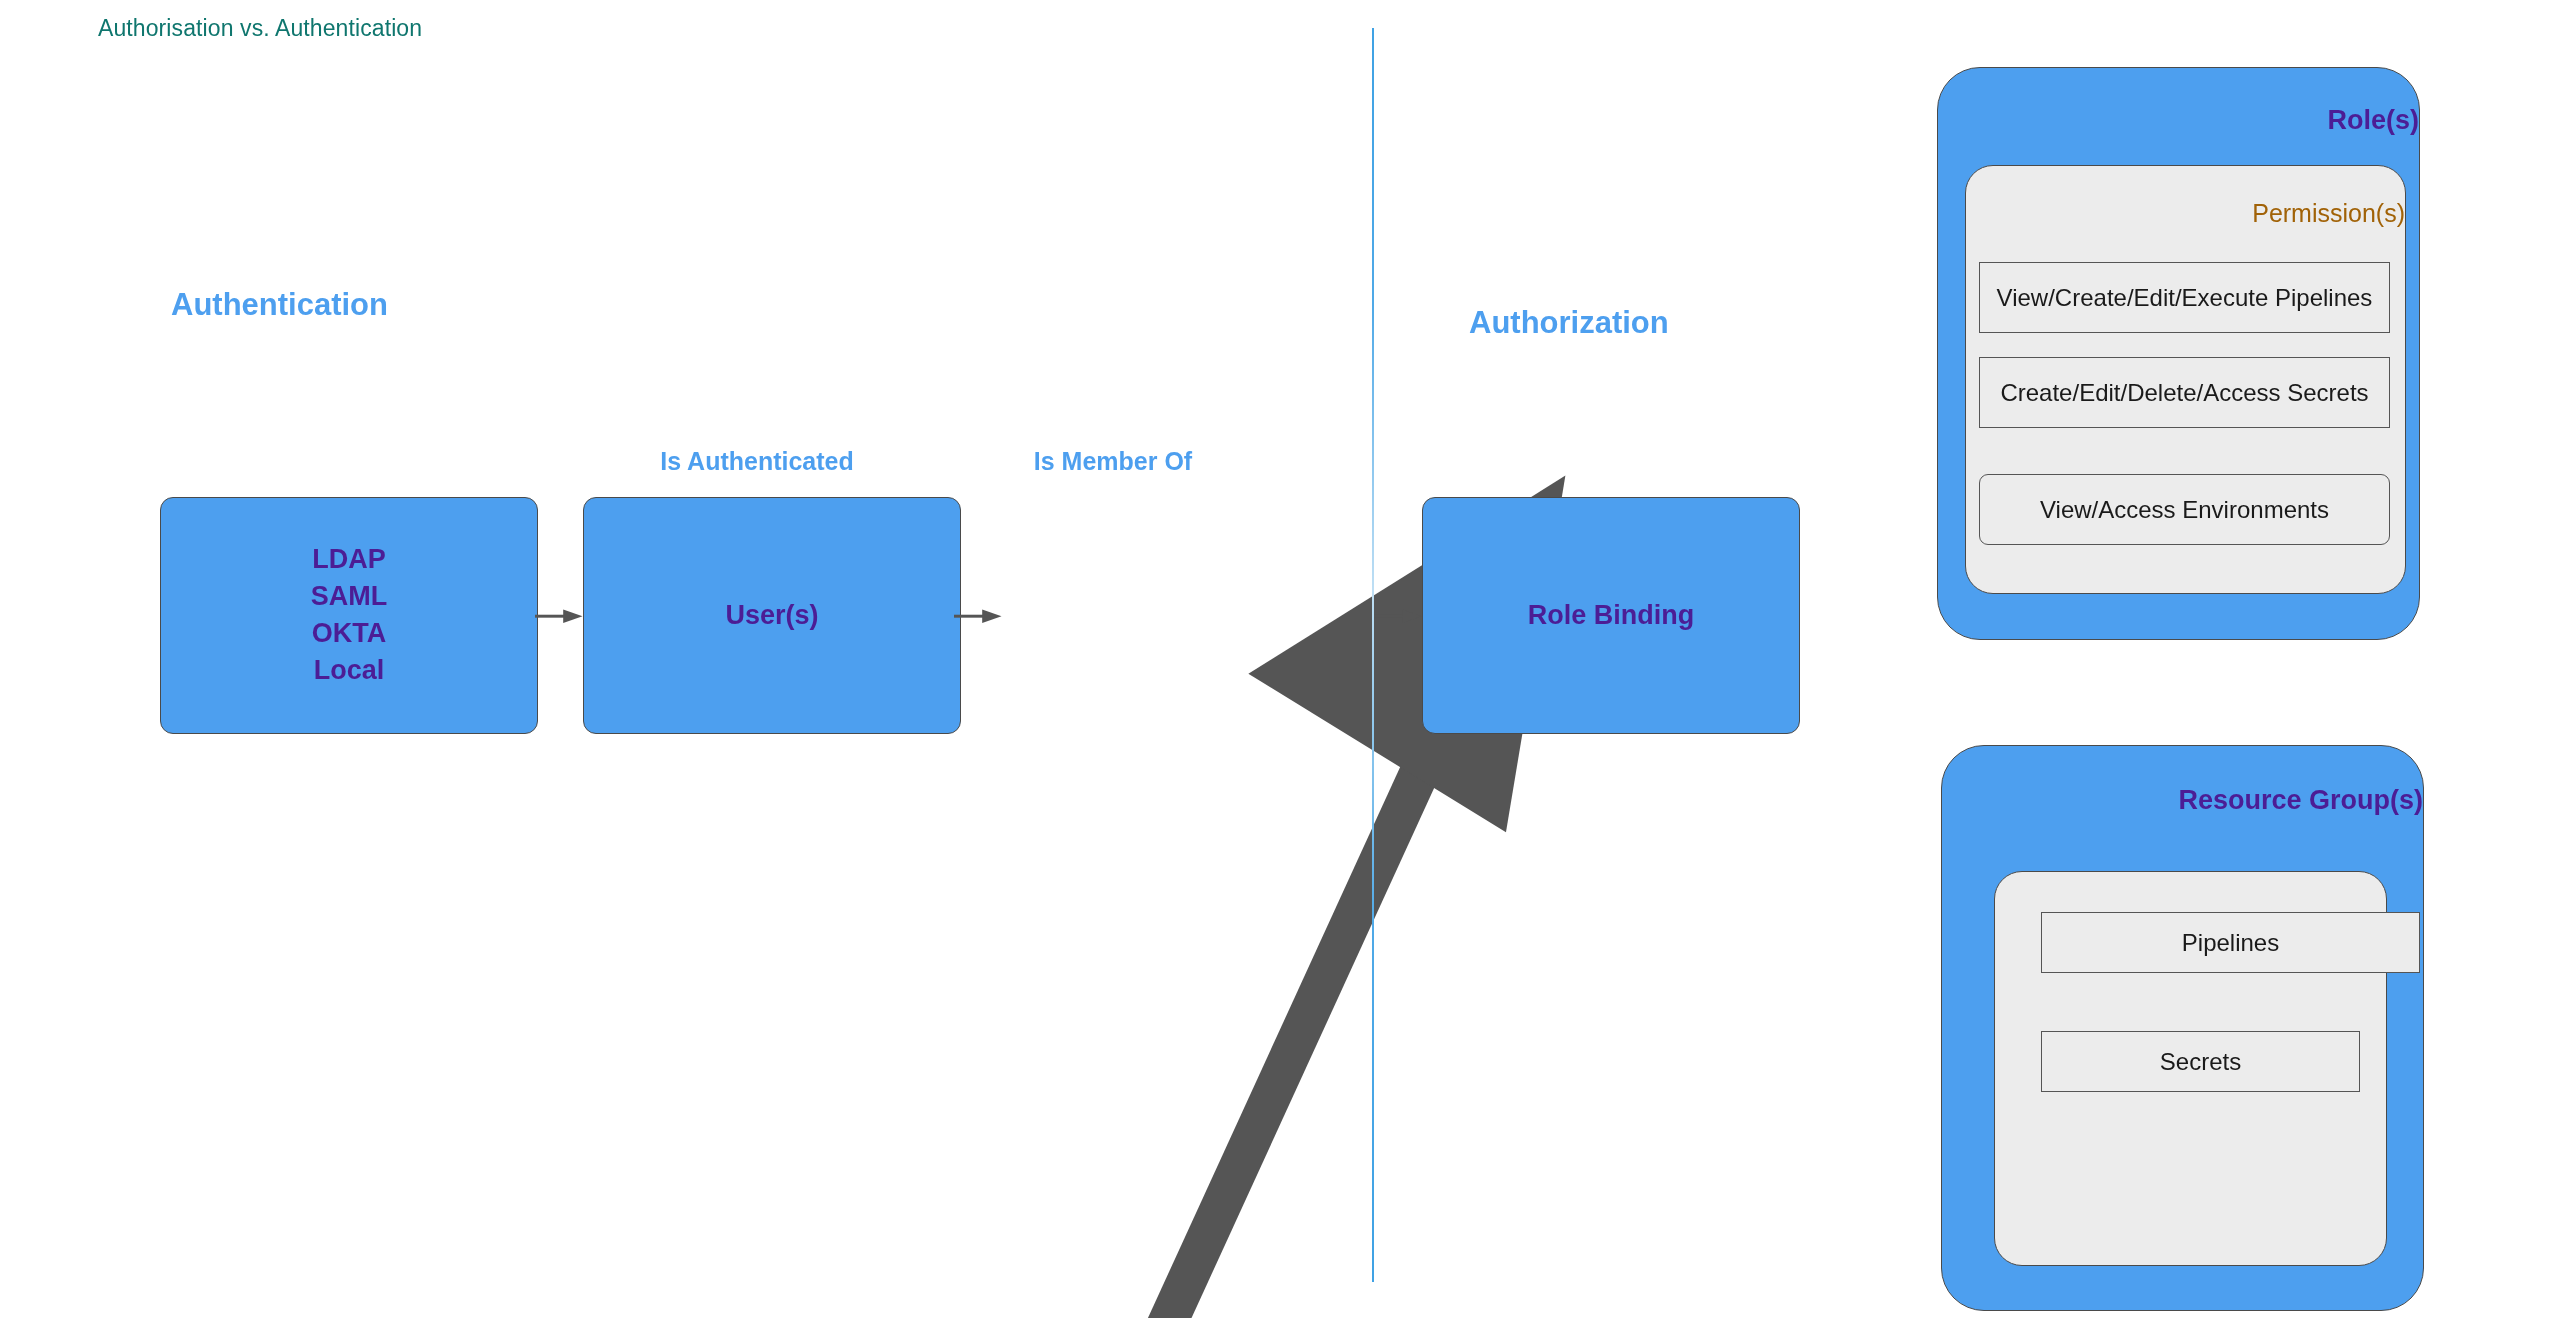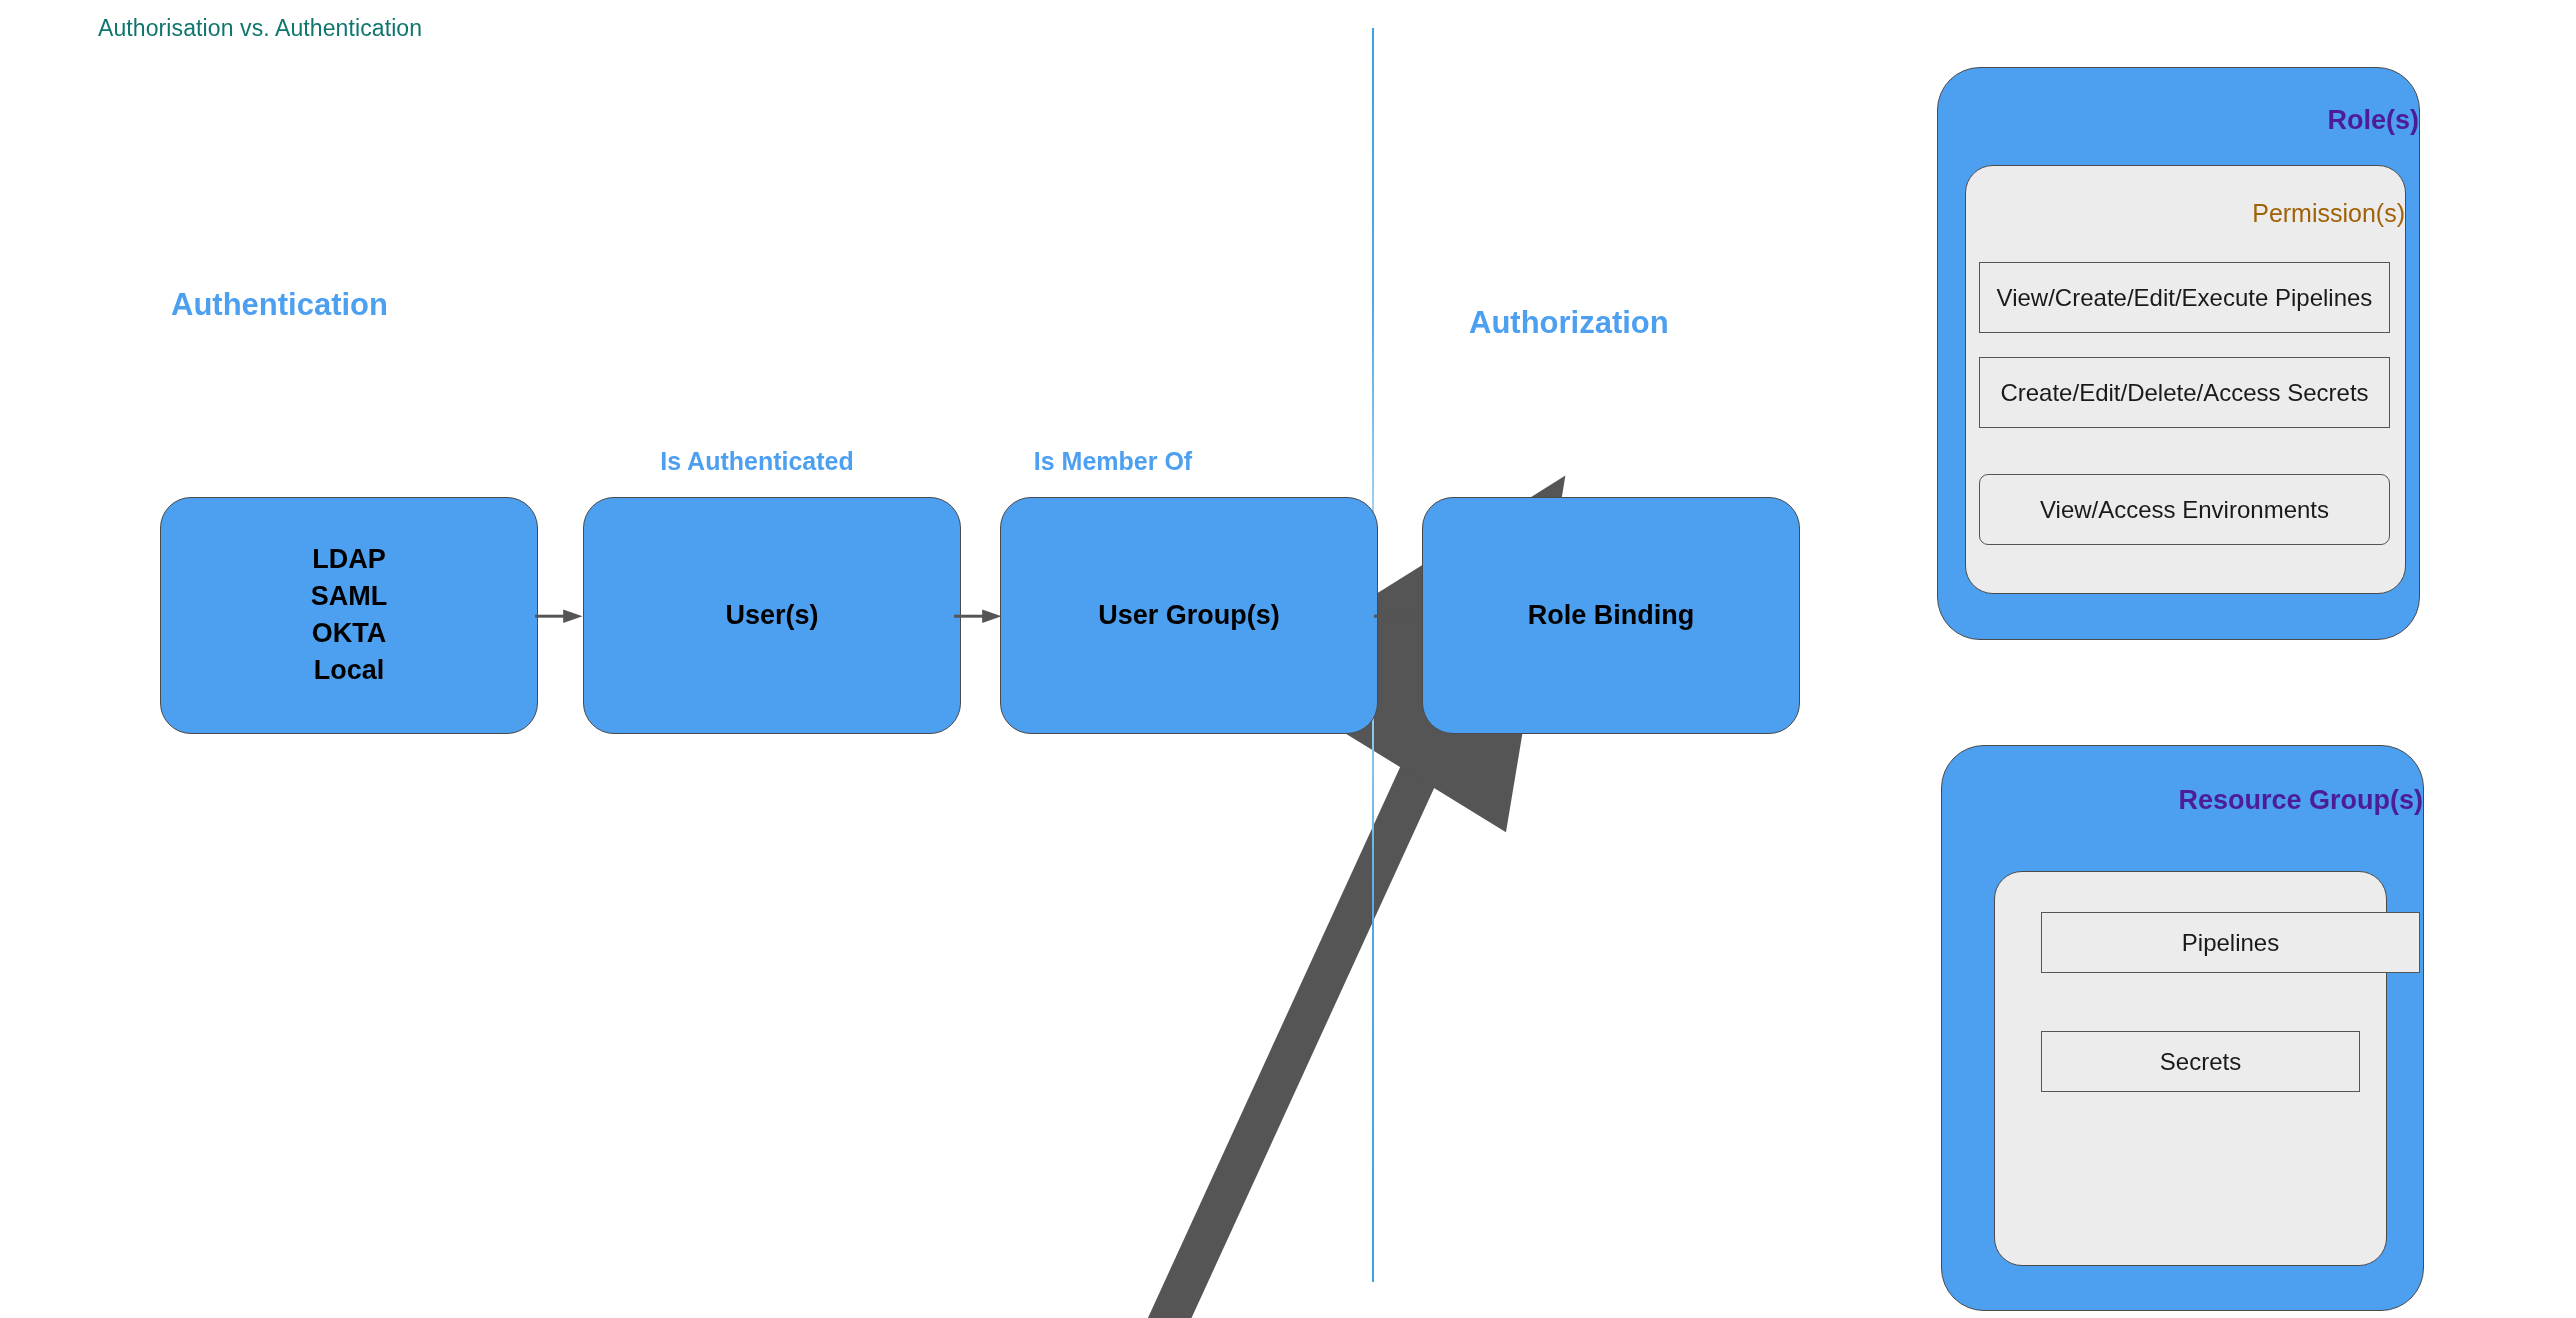--- a/index.html
+++ b/index.html
@@ -63,26 +63,26 @@
                 #3FA2E4 0%, #4FA9E7 22%,
                 #BFDFF4 45%, #9FD0EF 52%,
                 #4FA9E7 72%, #3FA2E4 100%);
   }
 
   
   .flow-box {
     position: absolute;
     background: #4D9FEF;
     border: 1.5px solid #4a4a4a;
-    border-radius: 31px;
+    border-radius: 13px;
     box-sizing: border-box;
     display: flex;
     align-items: center;
     justify-content: center;
-    color: #000000;
+    color: #4c1d95;
     font-weight: bold;
     font-size: 27px;
     text-align: center;
     line-height: 1.32;
   }
   #flow-box-identity-providers { left: 160px;  top: 497px; width: 378px; height: 237px; }
   #flow-box-users              { left: 583px;  top: 497px; width: 378px; height: 237px; }
   #flow-box-user-groups        { left: 1000px; top: 497px; width: 378px; height: 237px; }
   #flow-box-role-binding       { left: 1422px; top: 497px; width: 378px; height: 237px; }
 
@@ -193,23 +193,20 @@
       <div>Local</div>
     </div>
   </div>
 
   
   <div class="flow-box" id="flow-box-users">
     <span>User(s)</span>
   </div>
 
   
-  <div class="flow-box" id="flow-box-user-groups">
-    <span>User Group(s)</span>
-  </div>
 
   
   <div class="flow-box" id="flow-box-role-binding">
     <span>Role Binding</span>
   </div>
 
   
   <svg class="chain-arrow" id="chain-arrow-1" viewBox="0 0 66 22">
     <line x1="0" y1="11" x2="40" y2="11" stroke="#555555" stroke-width="4"></line>
     <polygon points="38,2 64,11 38,20" fill="#555555"></polygon>

